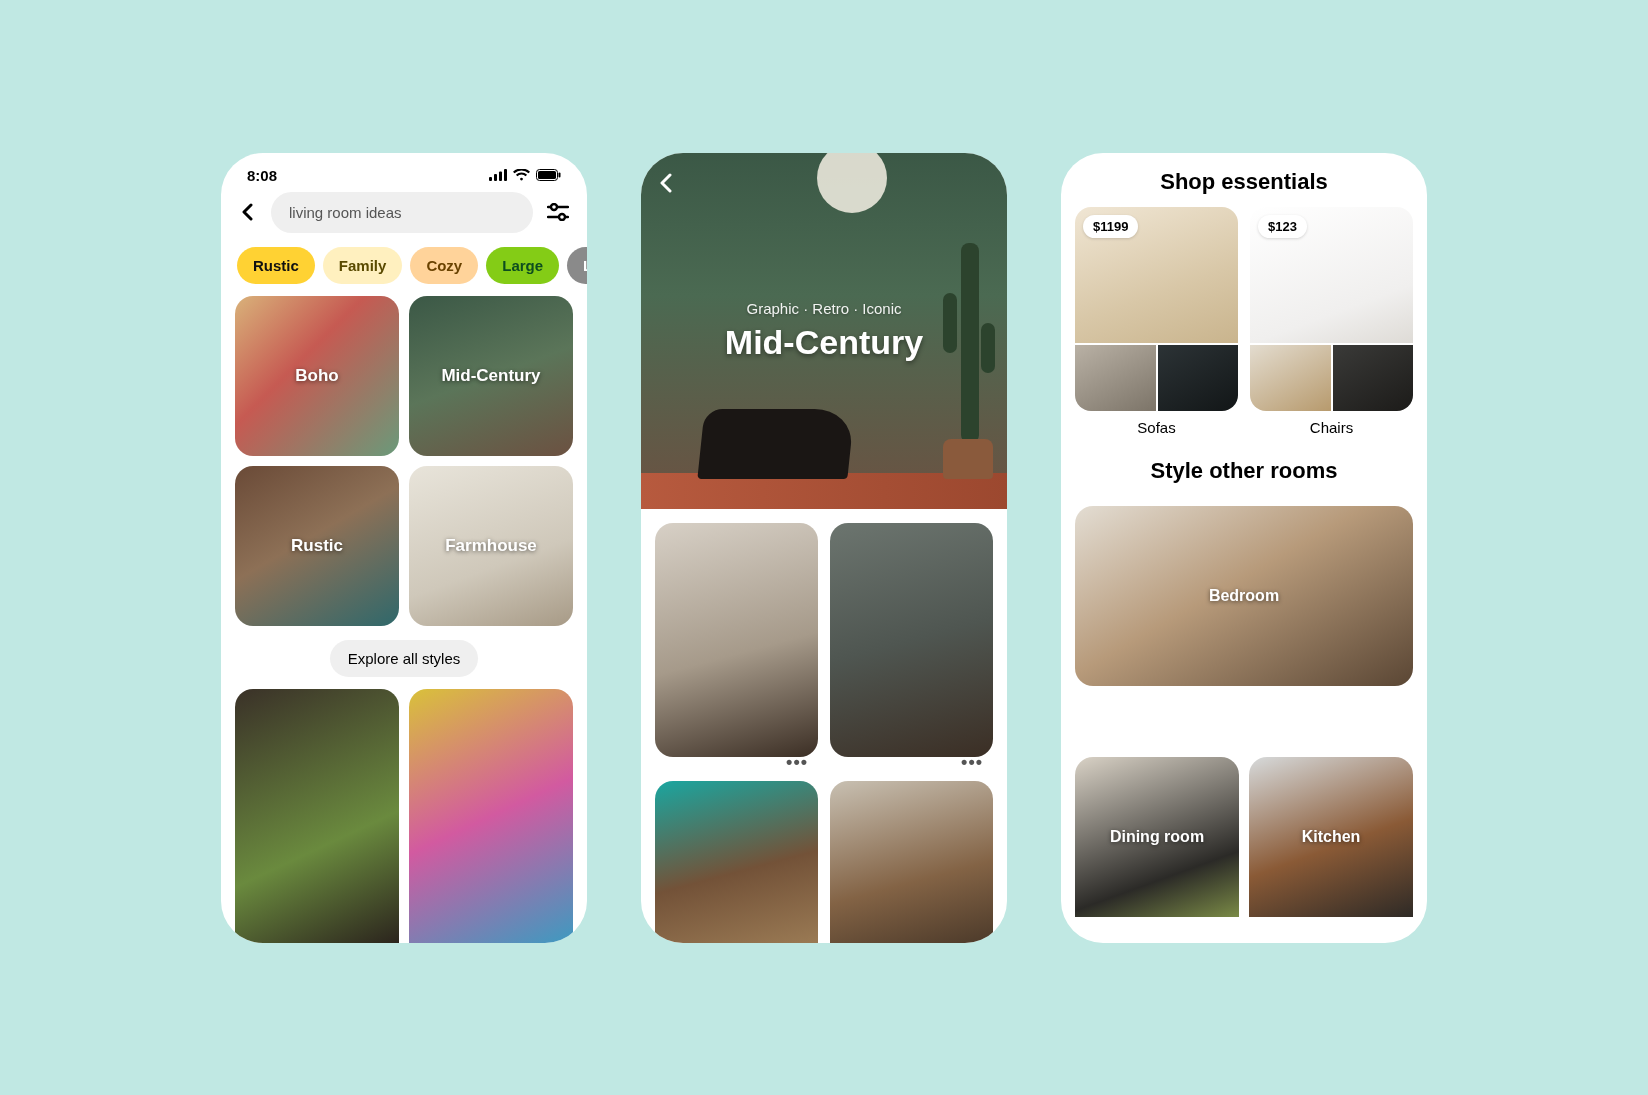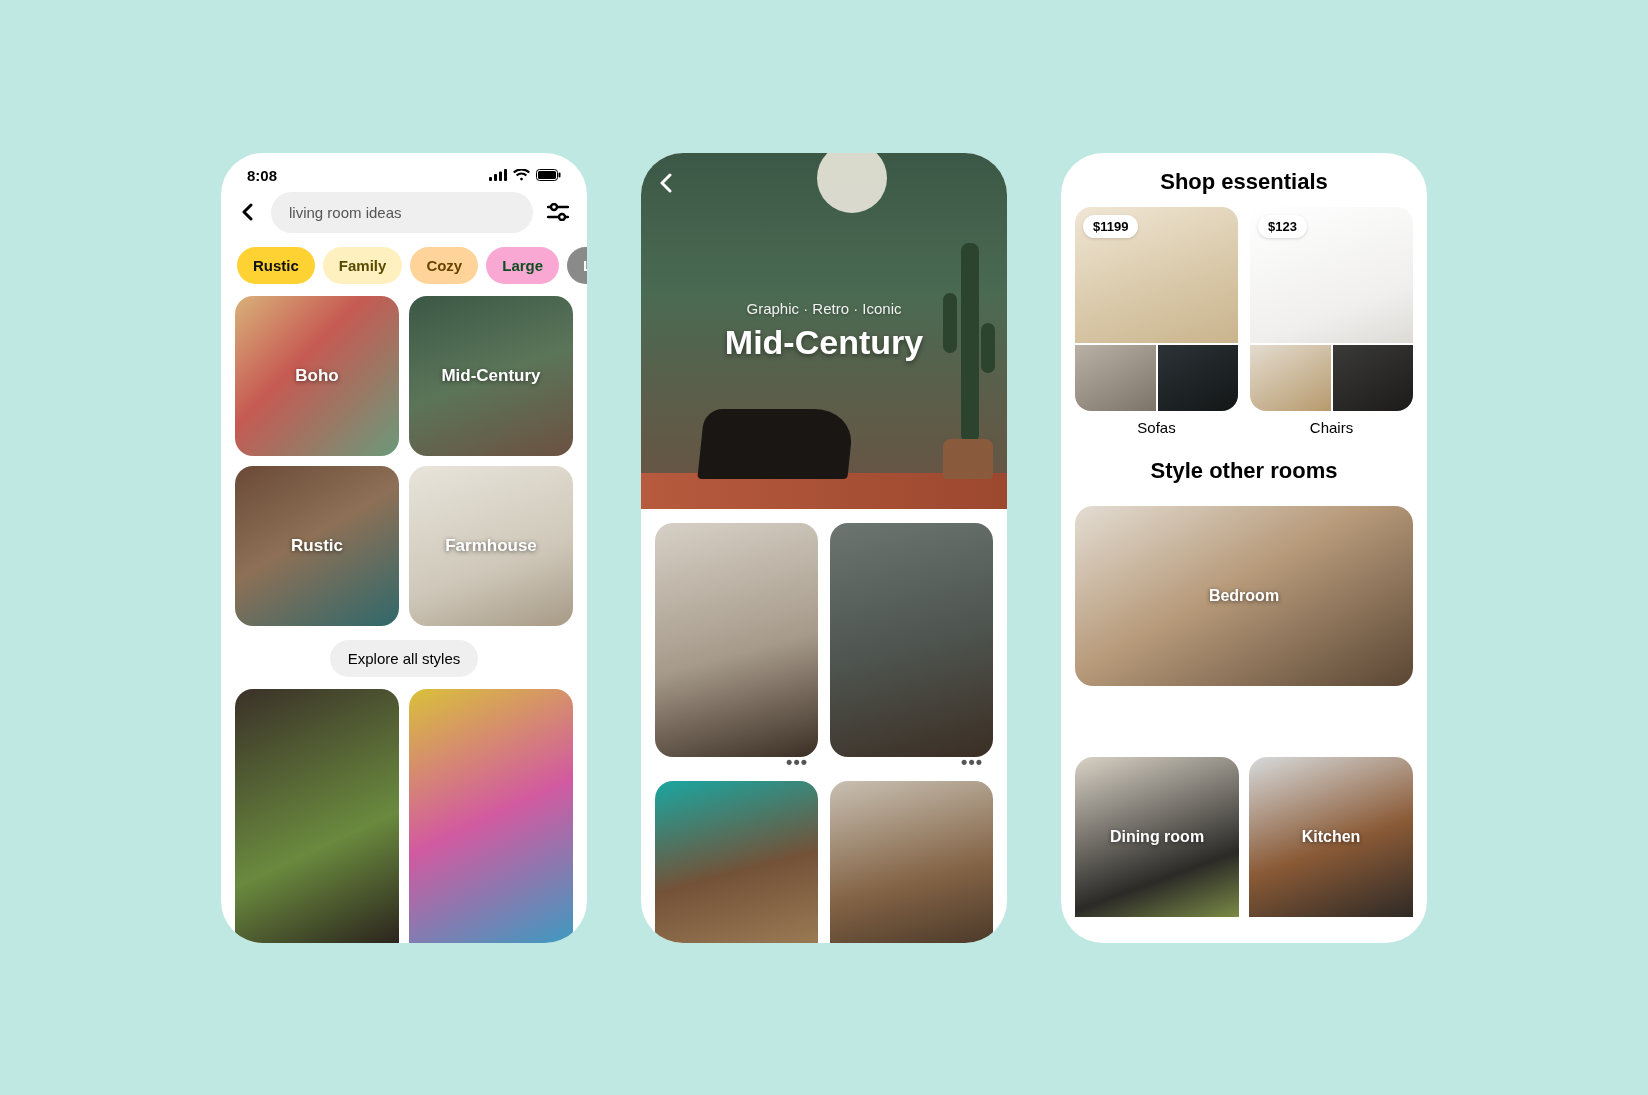--- a/index.html
+++ b/index.html
@@ -325,21 +325,21 @@
           <line x1="1" y1="14" x2="21" y2="14" stroke="#000" stroke-width="2.4" stroke-linecap="round"></line>
           <circle cx="15" cy="14" r="3" fill="#fff" stroke="#000" stroke-width="2.4"></circle>
         </svg>
     </div>
   </div>
 
   <div class="chip-row">
     <div class="chip" style="background:#ffd233;color:#111111;">Rustic</div>
     <div class="chip" style="background:#fff0bf;color:#5a4a00;">Family</div>
     <div class="chip" style="background:#ffd39a;color:#6a4200;">Cozy</div>
-    <div class="chip" style="background:#f9a8d4;color:#0d4d1f;">Large</div>
+    <div class="chip" style="background:#84cc16;color:#0d4d1f;">Large</div>
     <div class="chip" style="background:#8a8a8a;color:#ffffff;">Layo</div>
   </div>
 
   <div class="p1-grid">
     <div class="tile bg-boho">
         <span>Boho</span>
       </div>
     <div class="tile bg-midc">
         <span>Mid-Century</span>
       </div>

